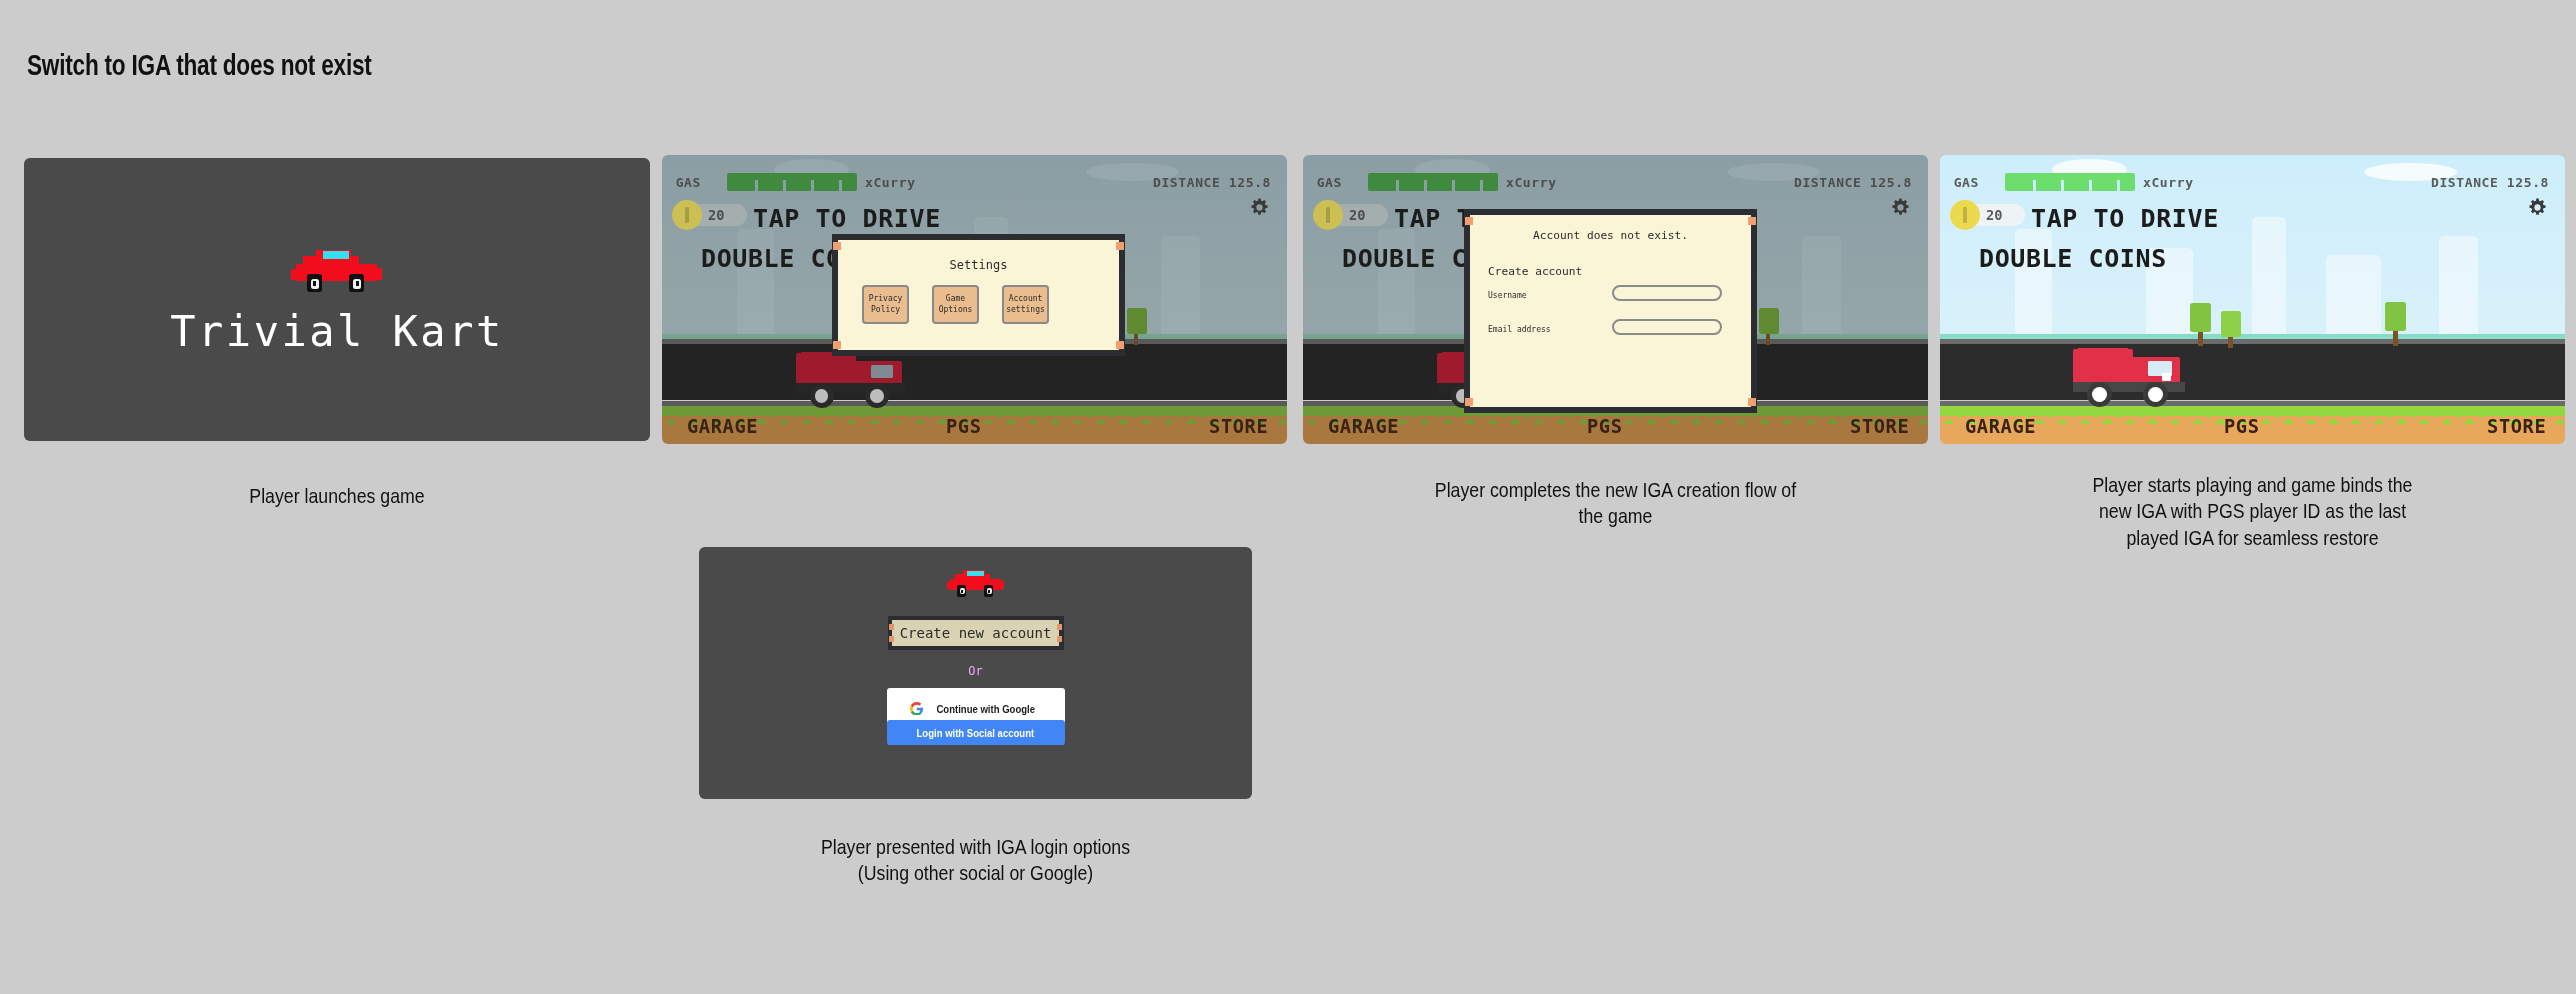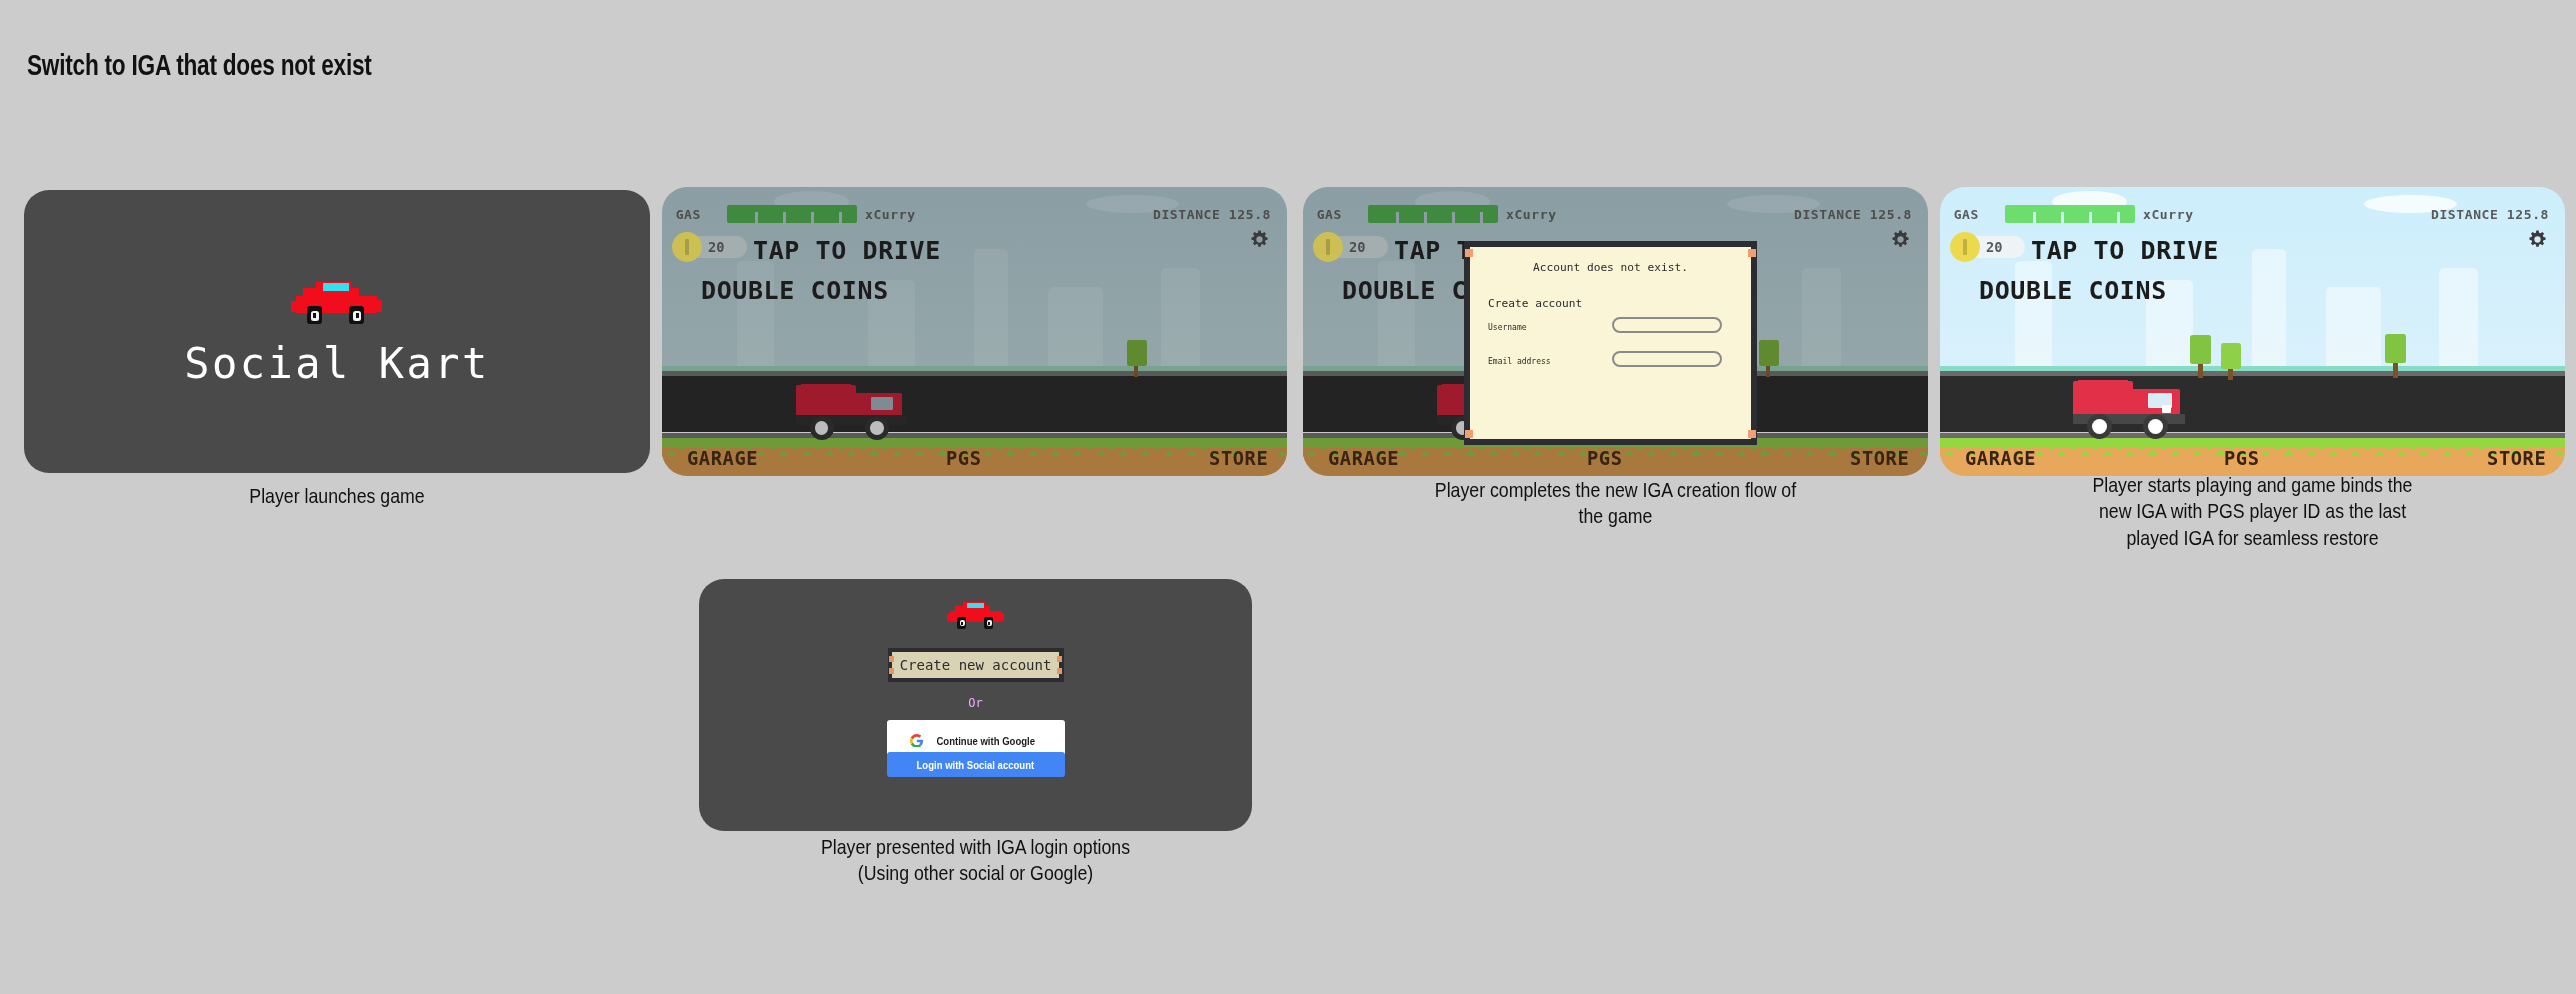--- a/index.html
+++ b/index.html
@@ -16,23 +16,22 @@
     position: absolute; left: 27.4px; top: 49px;
     font-size: 29px; font-weight: bold; color: #111;
     letter-spacing: -0.3px;
     transform: scaleX(0.78); transform-origin: left center;
     white-space: nowrap;
   }
 
   
   .panel {
     position: absolute;
-    border-radius: 25px;
+    border-radius: 6px;
     overflow: hidden;
-    margin-top: 32px;
   }
   .panel.dark { background: #4a4a4a; }
 
   
   .caption {
     position: absolute;
     text-align: center;
     font-size: 20.6px;
     line-height: 1.28;
     color: #111;
@@ -257,21 +256,21 @@
         <i style="left:36px;top:8.7px;width:26px;height:7.5px;background:#33e0ef;"></i>
         <i style="left:3.7px;top:26px;width:7.5px;height:11.2px;background:#f20d1c;"></i>
         <i style="left:86px;top:25px;width:8.7px;height:12.5px;background:#f20d1c;"></i>
         <i style="left:20px;top:31px;width:15px;height:18.7px;background:#101010;border-radius:3.1px;"></i>
         <i style="left:24px;top:36px;width:7.5px;height:10px;background:#f2f2f2;border-radius:2.5px;"></i>
         <i style="left:26px;top:38px;width:3.1px;height:5px;background:#101010;"></i>
         <i style="left:62px;top:31px;width:15px;height:18.7px;background:#101010;border-radius:3.1px;"></i>
         <i style="left:66px;top:36px;width:7.5px;height:10px;background:#f2f2f2;border-radius:2.5px;"></i>
         <i style="left:69px;top:38px;width:3.1px;height:5px;background:#101010;"></i>
       </div>
-      <div class="kart-title">Social Kart</div>
+      <div class="kart-title">Trivial Kart</div>
     </div>
   </div>
   <div class="caption" style="left:24px; top:483px; width:626px;">Player launches game</div>
 
   <div class="panel" style="left:662px; top:155px; width:625px; height:289px;">
     <div class="scene">
       <div class="sky dim">
         <div class="cloud" style="left:112px;top:3.7px;width:75px;height:21px;"></div>
         <div class="cloud" style="left:424px;top:7.5px;width:93px;height:18.7px;"></div>
         <div class="bldg" style="left:75px;top:74px;width:37px;height:109px;"></div>
@@ -327,20 +326,35 @@
           <path fill="none" stroke="#3a3a3a" stroke-width="2" d="M12 8.4a3.6 3.6 0 1 0 0 7.2 3.6 3.6 0 0 0 0-7.2z"></path>
           <path fill="#3a3a3a" d="M10.6 1.8h2.8l.4 2.4 1.7.7 2-1.4 2 2-1.4 2 .7 1.7 2.4.4v2.8l-2.4.4-.7 1.7 1.4 2-2 2-2-1.4-1.7.7-.4 2.4h-2.8l-.4-2.4-1.7-.7-2 1.4-2-2 1.4-2-.7-1.7-2.4-.4v-2.8l2.4-.4.7-1.7-1.4-2 2-2 2 1.4 1.7-.7z"></path>
           <circle cx="12" cy="12" r="3.6" fill="#8b9ea4"></circle>
         </svg>
       </div>
 
       <span class="navlabel" style="left:25px;bottom:7.5px;font-size:18.7px;">GARAGE</span>
       <span class="navlabel" style="left:284px;bottom:7.5px;font-size:18.7px;">PGS</span>
       <span class="navlabel" style="right:18.7px;bottom:7.5px;font-size:18.7px;">STORE</span>
 
+      <div class="dlg" style="left:170px;top:79px;width:293px;height:122px;">
+        <div class="frame"></div>
+        <div class="face"></div>
+        <div class="cnr" style="left:1.2px;top:7.5px;"></div>
+        <div class="cnr" style="right:1.2px;top:7.5px;"></div>
+        <div class="cnr" style="left:1.2px;bottom:7.5px;"></div>
+        <div class="cnr" style="right:1.2px;bottom:7.5px;"></div>
+        <div class="dlg-title" style="top:24px;font-size:12px;">Settings</div>
+        <div class="sbtn" style="left:30px;top:51px;width:47px;height:39px;font-size:8px;">Privacy
+Policy</div>
+        <div class="sbtn" style="left:100px;top:51px;width:47px;height:39px;font-size:8px;">Game
+Options</div>
+        <div class="sbtn" style="left:170px;top:51px;width:47px;height:39px;font-size:8px;">Account
+settings</div>
+      </div>
     </div>
   </div>
 
   <div class="panel" style="left:1303px; top:155px; width:625px; height:289px;">
     <div class="scene">
       <div class="sky dim">
         <div class="cloud" style="left:112px;top:3.7px;width:75px;height:21px;"></div>
         <div class="cloud" style="left:424px;top:7.5px;width:93px;height:18.7px;"></div>
         <div class="bldg" style="left:75px;top:74px;width:37px;height:109px;"></div>
         <div class="bldg" style="left:206px;top:93px;width:47px;height:90px;"></div>

